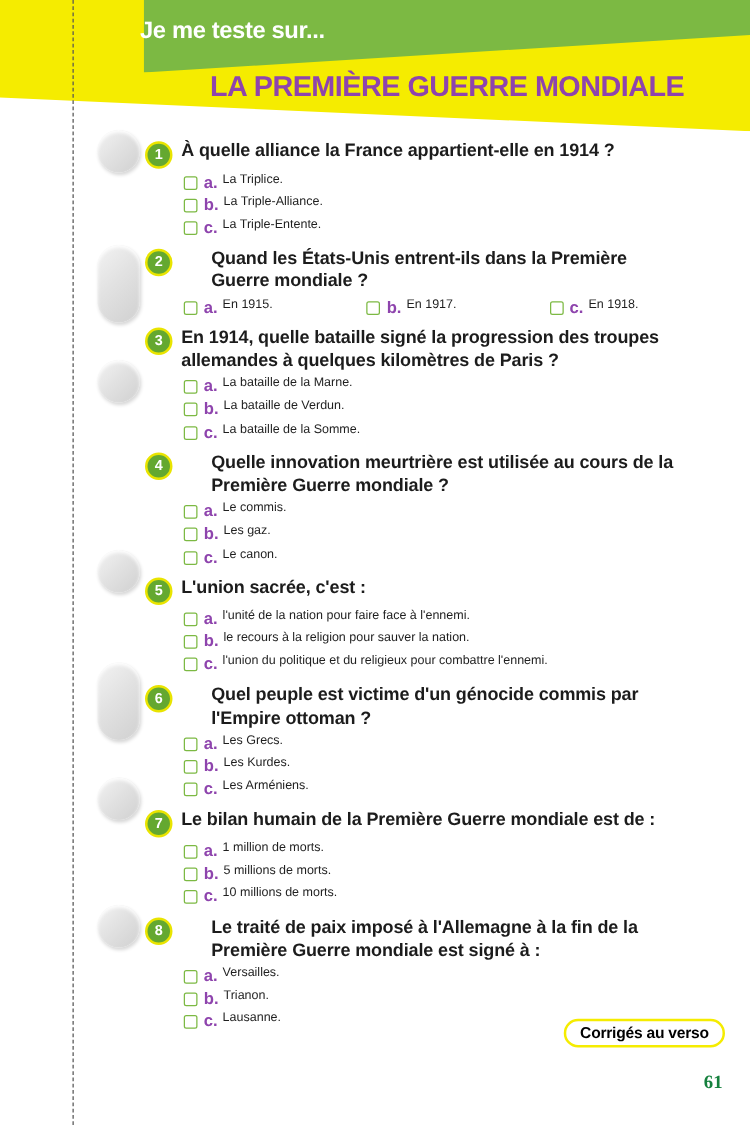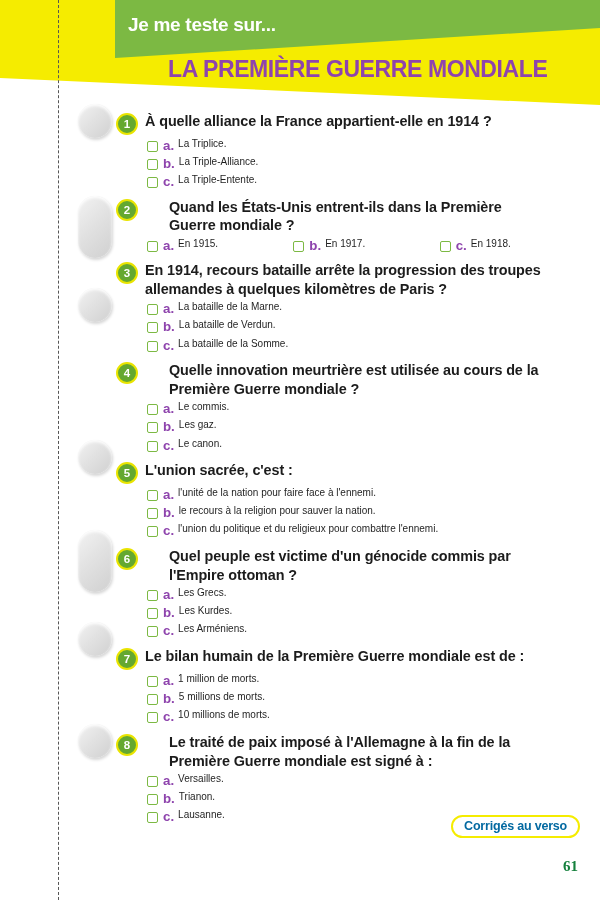--- a/index.html
+++ b/index.html
@@ -34,21 +34,21 @@
   .header-green {
     position: absolute;
     top: 0; left: 0;
     width: 600px;
     height: 110px;
     background: #7cb943;
     clip-path: polygon(115px 0, 600px 0, 600px 28px, 115px 58px);
   }
   .header-title-small {
     position: absolute;
-    left: 128px;
+    left: 112px;
     top: 14px;
     color: #ffffff;
     font-size: 19px;
     font-weight: bold;
     letter-spacing: -0.3px;
     font-family: "Liberation Sans", sans-serif;
   }
   .header-title-main {
     position: absolute;
     left: 168px;
@@ -157,21 +157,21 @@
   }
 
   
   .corrige-badge {
     position: absolute;
     right: 20px;
     top: 815px;
     border: 2px solid #f5ec00;
     border-radius: 12px;
     padding: 2px 11px 3px 11px;
-    color: #0369a1;
+    color: #000000;
     font-size: 12.5px;
     font-weight: bold;
     letter-spacing: -0.2px;
   }
   .page-number {
     position: absolute;
     right: 22px;
     top: 858px;
     color: #15803d;
     font-size: 15px;
@@ -243,21 +243,21 @@
         <label class="option">
           <span class="checkbox"></span>
           <span class="opt-letter">c.</span>
           <span class="opt-text">En 1918.</span>
         </label>
       </div>
     </div>
     <div class="question">
       <div class="q-head">
         <div class="q-badge">3</div>
-        <div class="q-text">En 1914, recours bataille arrête la progression des troupes allemandes à quelques kilomètres de Paris ?</div>
+        <div class="q-text">En 1914, quelle bataille signé la progression des troupes allemandes à quelques kilomètres de Paris ?</div>
       </div>
       <div class="options">
         <label class="option">
           <span class="checkbox"></span>
           <span class="opt-letter">a.</span>
           <span class="opt-text">La bataille de la Marne.</span>
         </label>
         <label class="option">
           <span class="checkbox"></span>
           <span class="opt-letter">b.</span>

